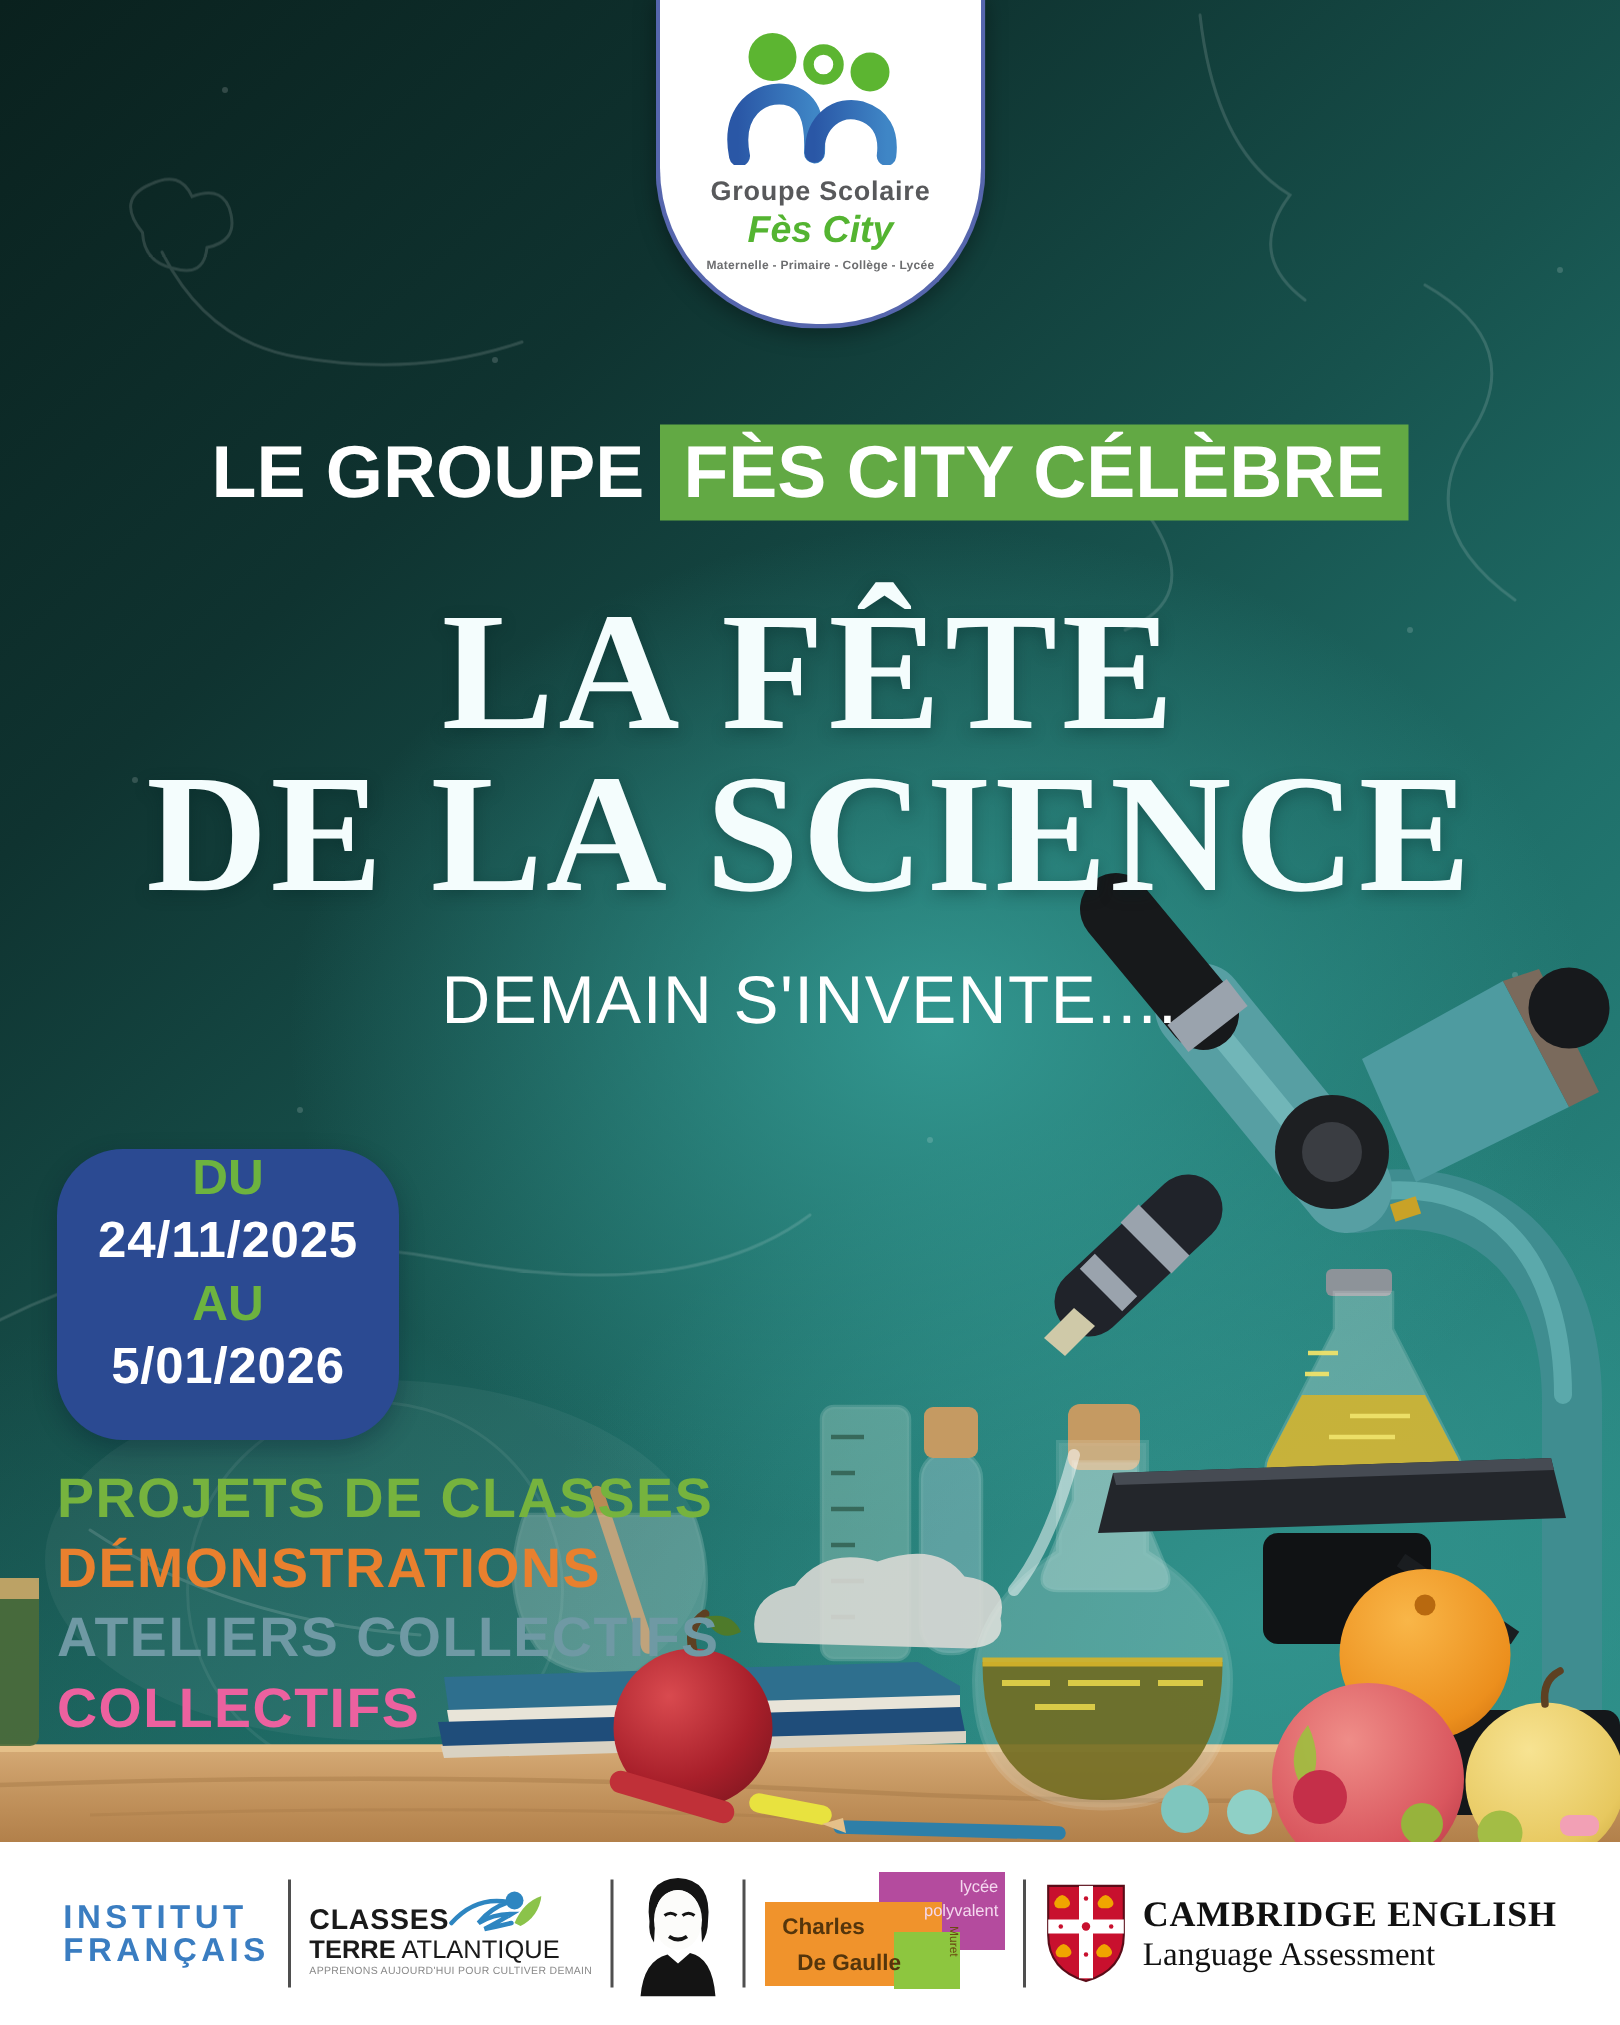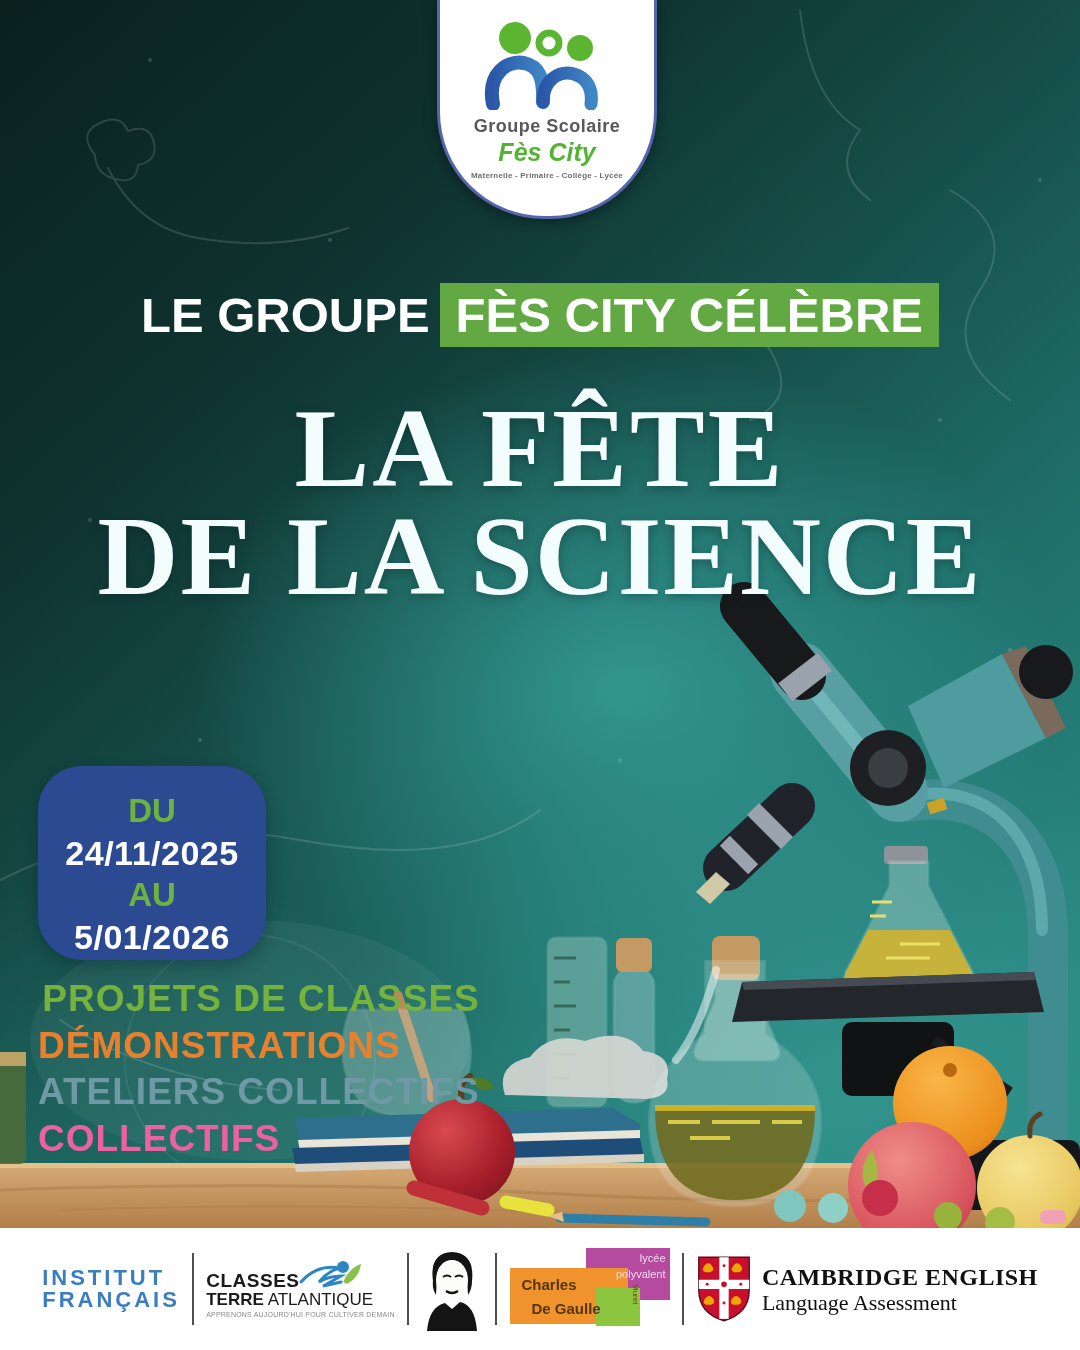--- a/index.html
+++ b/index.html
@@ -30,28 +30,28 @@
   
   .title{position:absolute;left:0;width:100%;text-align:center;font-family:"Liberation Serif",serif;
          font-weight:700;color:#f4fdfd;text-shadow:0 3px 10px rgba(0,35,35,.35);white-space:nowrap;}
   .title.l1{top:384px;font-size:112px;letter-spacing:3px;}
   .title.l2{top:492px;font-size:112px;letter-spacing:2px;}
   
   .subtitle{position:absolute;left:0;top:641px;width:100%;text-align:center;color:#fff;
             font-size:45px;font-weight:400;letter-spacing:1px;}
   
   .datebox{position:absolute;left:38px;top:766px;width:228px;height:194px;background:#2b4a92;
-           border-radius:44px;display:flex;flex-direction:column;align-items:center;justify-content:flex-end;
+           border-radius:44px;display:flex;flex-direction:column;align-items:center;justify-content:flex-start;
            box-shadow:0 6px 16px rgba(0,20,40,.3);}
   .datebox .kw{color:#6db33f;font-weight:700;font-size:33px;line-height:38px;}
   .datebox .dt{color:#fff;font-weight:700;font-size:34px;line-height:46px;letter-spacing:.5px;}
   
   .acts{position:absolute;left:38px;top:976px;}
   .act{font-weight:700;font-size:37px;line-height:46.5px;letter-spacing:1px;white-space:nowrap;}
-  .act-0{color:#76b33e;text-align:right;} .act-1{color:#e9802e;} .act-2{color:#6f99a4;} .act-3{color:#ec619f;}
+  .act-0{color:#76b33e;} .act-1{color:#e9802e;} .act-2{color:#6f99a4;} .act-3{color:#ec619f;}
   
   .footer{position:absolute;left:0;top:1228px;width:1080px;height:122px;background:#fff;
           display:flex;align-items:center;justify-content:space-evenly;padding:0 30px;box-sizing:border-box;}
   .fdiv{width:2px;height:72px;background:#4f4f4f;}
   .if{color:#3a7dc1;font-weight:700;font-size:22px;line-height:22px;letter-spacing:3px;text-align:left;}
   .nantes{display:flex;flex-direction:column;align-items:flex-start;}
   .nantes .r1{display:flex;align-items:flex-end;}
   .nantes .n1{font-weight:700;font-size:19px;color:#1a1a1a;letter-spacing:.5px;line-height:18px;}
   .nantes .r2{font-size:17px;color:#1a1a1a;line-height:19px;}
   .nantes .r2 b{font-weight:700;}
@@ -279,20 +279,21 @@
       <div class="levels">Maternelle - Primaire - Collège - Lycée</div>
     </div>
 
     <div class="headline">
       <span class="prefix">LE GROUPE</span><span class="hl">FÈS CITY CÉLÈBRE</span>
     </div>
 
     <div class="title l2">DE LA SCIENCE</div>
     <div class="title l1">LA FÊTE</div>
 
+    <div class="subtitle">DEMAIN S'INVENTE....</div>
 
     <div class="datebox">
       <div class="kw">DU</div>
       <div class="dt">24/11/2025</div>
       <div class="kw">AU</div>
       <div class="dt">5/01/2026</div>
     </div>
 
     <div class="acts">
       <div class="act act-0">PROJETS DE CLASSES</div>

